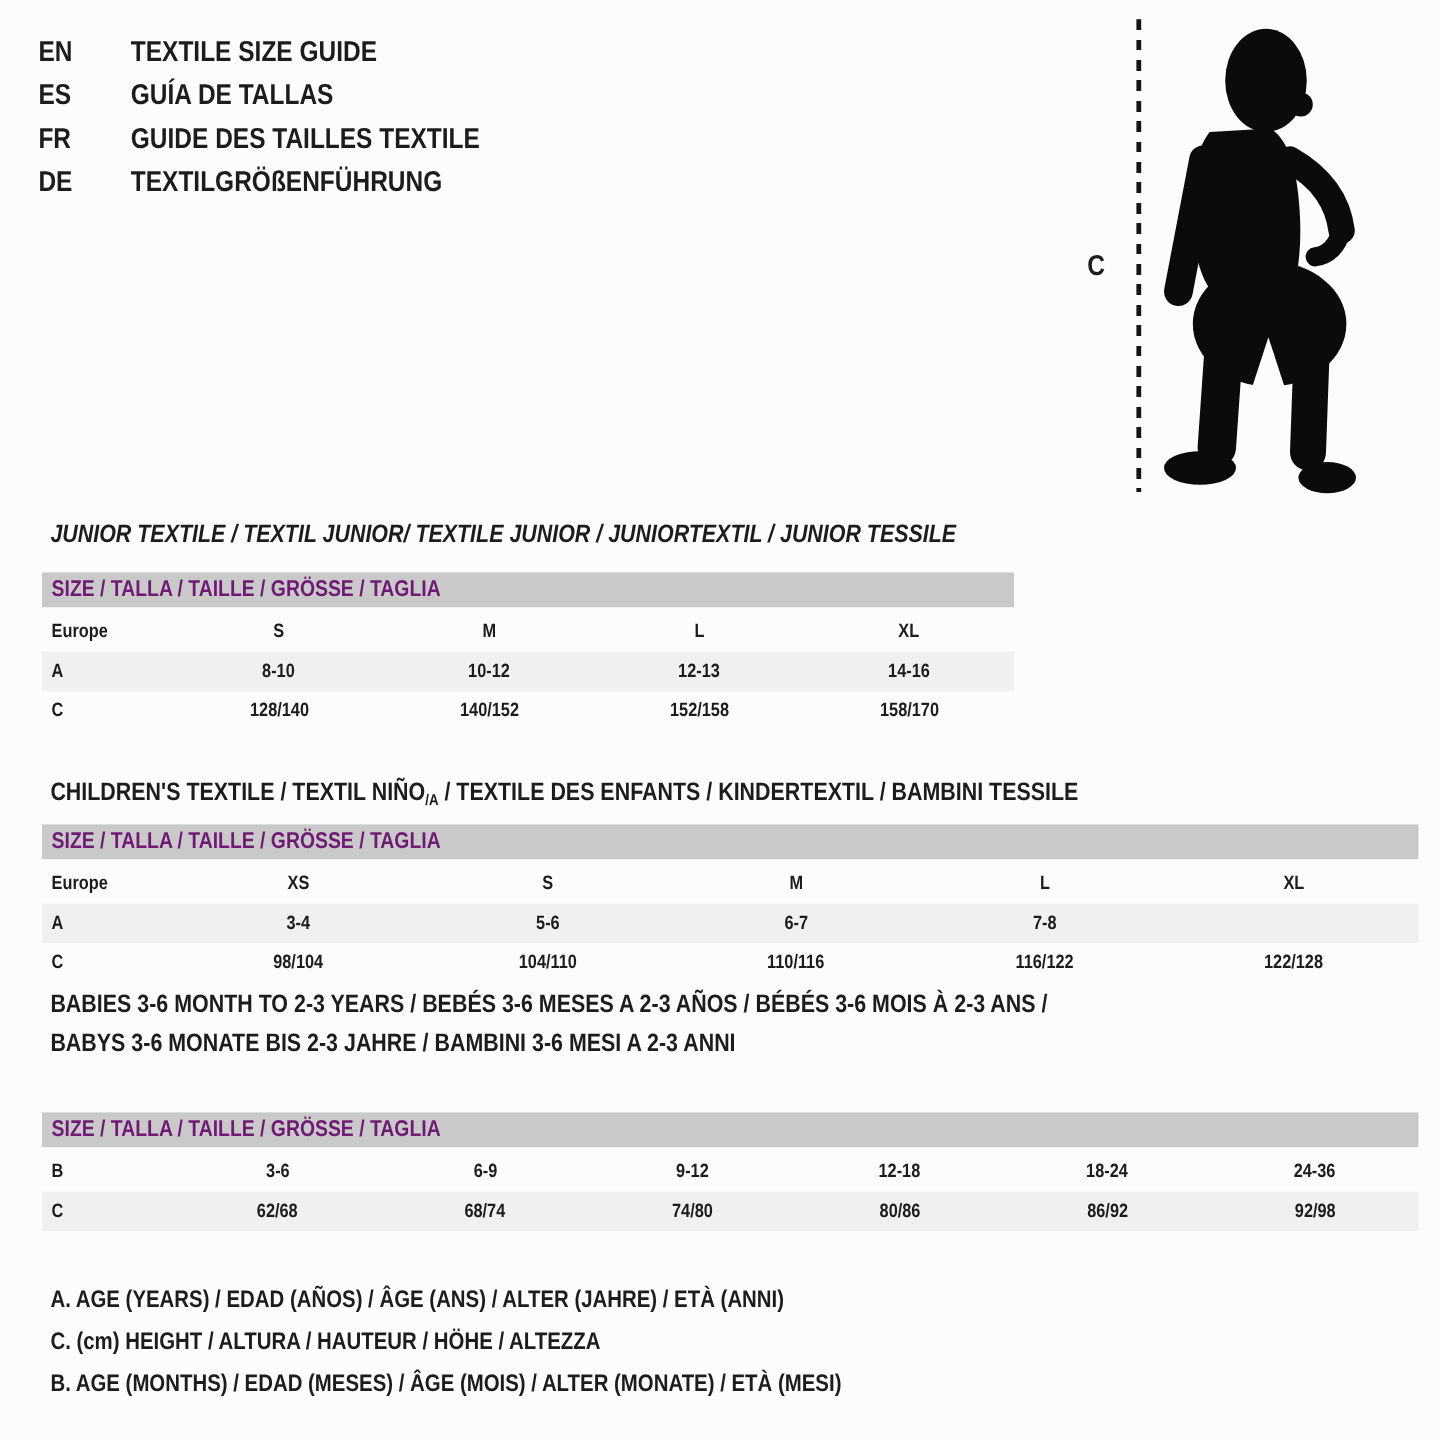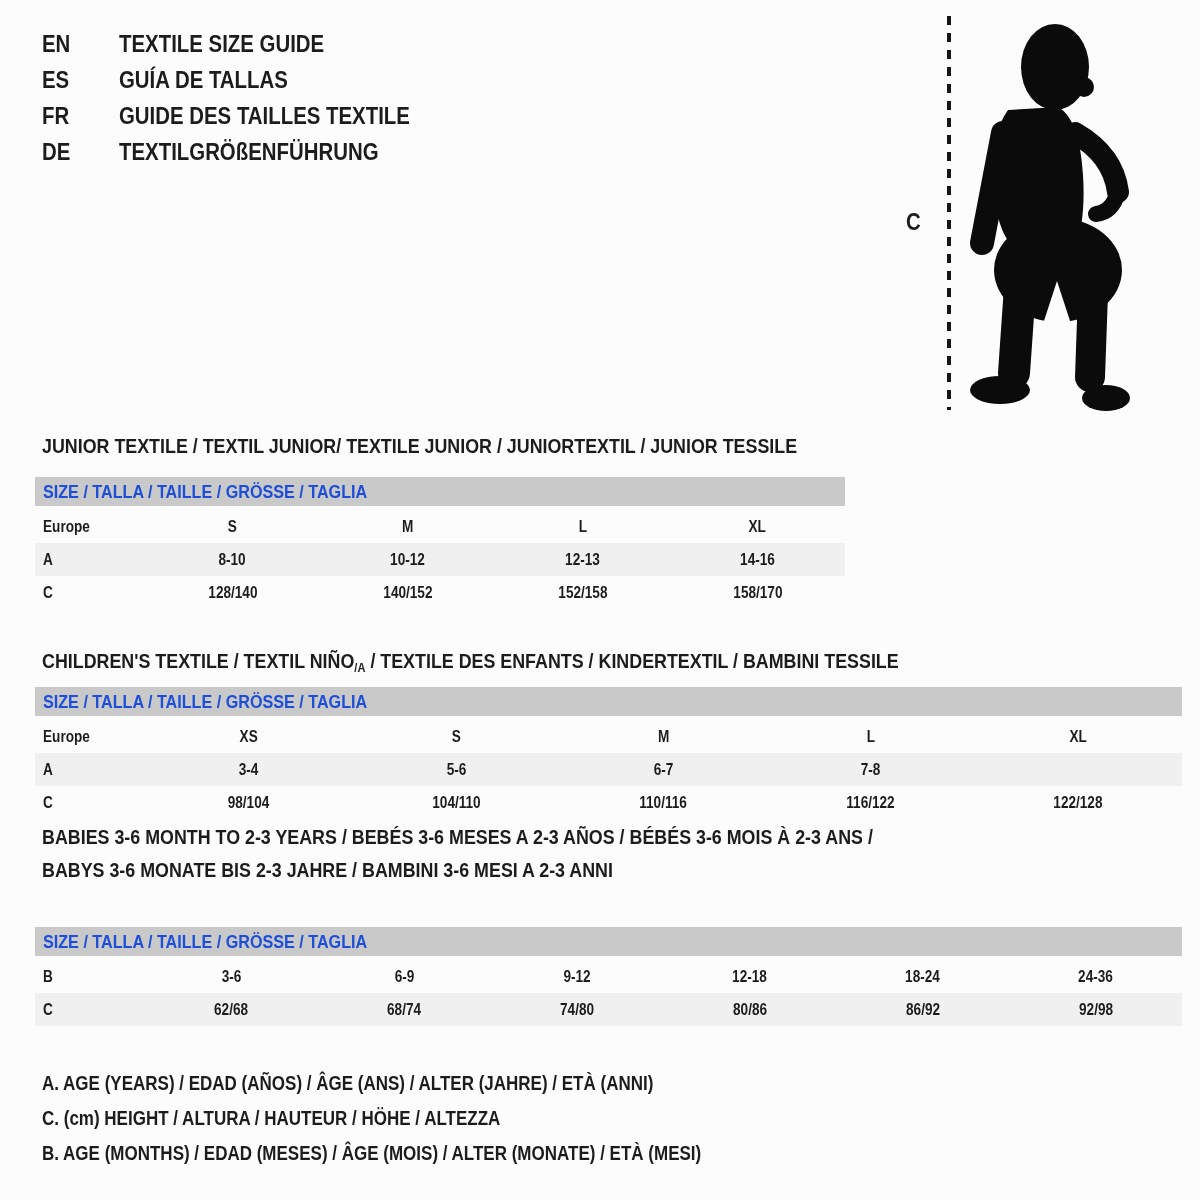--- a/index.html
+++ b/index.html
@@ -12,41 +12,41 @@
   body{
     width:1200px;height:1200px;position:relative;overflow:hidden;
     background:#fcfcfc;color:var(--ink);
     font-family:"Liberation Sans",sans-serif;font-weight:bold;
   }
   
   .cnd{display:inline-block;transform:scaleX(.85);transform-origin:0 50%;white-space:nowrap;}
   .cndc{display:inline-block;transform:scaleX(.85);transform-origin:50% 50%;white-space:nowrap;}
 
   
-  .lang-list{position:absolute;left:42px;top:26px;}
+  .lang-list{position:absolute;left:32px;top:26px;}
   .lang-row{display:flex;height:36px;line-height:36px;font-size:24px;}
   .lang-code{width:77px;}
 
   
   .dash-line{
     position:absolute;left:947px;top:16px;width:4px;height:394px;
     background:repeating-linear-gradient(to bottom,#151515 0 9px,transparent 9px 17px);
   }
   .c-label{position:absolute;left:906px;top:207px;font-size:24px;line-height:30px;}
   .sil-svg{position:absolute;left:963px;top:14px;width:176px;height:402px;}
 
   
   .sec-title{position:absolute;left:42px;font-size:21px;line-height:33px;}
   .sec-title .sub{font-size:.62em;vertical-align:-0.28em;}
   .size-table{position:absolute;left:35px;}
   .size-table.narrow{width:810px;}
   .size-table.wide{width:1147px;}
   .thead{
     height:29px;line-height:29px;background:var(--hdrbg);
-    padding-left:8px;font-size:19px;color:#1d4ed8;margin-bottom:4px;
+    padding-left:8px;font-size:19px;color:#701a75;margin-bottom:4px;
   }
   .trow{display:grid;height:33px;line-height:33px;font-size:16px;}
   .trow.shaded{background:var(--rowbg);}
   .tlabel{text-align:left;padding-left:8px;}
   .tcell{text-align:center;}
 
   
   .legend{position:absolute;left:42px;top:1066px;}
   .legend-line{height:35px;line-height:35px;font-size:20px;}
 </style>
@@ -92,21 +92,21 @@
     <path d="M57,272 L51,358" stroke-width="32"></path>
     <path d="M130,278 L127,362" stroke-width="30"></path>
   </g>
   <g fill="#0b0b0b" stroke="none">
     <ellipse cx="37" cy="375" rx="30" ry="14"></ellipse>
     <ellipse cx="143" cy="383" rx="24" ry="13"></ellipse>
   </g>
 </svg>
 
 <div id="sectionsHost">
-    <div class="sec-title" style="top: 429px;">
+    <div class="sec-title" style="top: 429px; font-style: italic;">
       <div class="sec-title-line"><span class="cnd"><span>JUNIOR TEXTILE / TEXTIL JUNIOR/ TEXTILE JUNIOR / JUNIORTEXTIL / JUNIOR TESSILE</span></span></div>
     </div>
     <div class="size-table narrow" style="top: 477px;">
       <div class="thead"><span class="cnd">SIZE / TALLA / TAILLE / GRÖSSE / TAGLIA</span></div>
       <div class="trow" style="grid-template-columns: 110px repeat(4, 1fr);">
         <div class="tlabel"><span class="cnd">Europe</span></div>
         <div class="tcell"><span class="cndc">S</span></div>
         <div class="tcell"><span class="cndc">M</span></div>
         <div class="tcell"><span class="cndc">L</span></div>
         <div class="tcell"><span class="cndc">XL</span></div>

